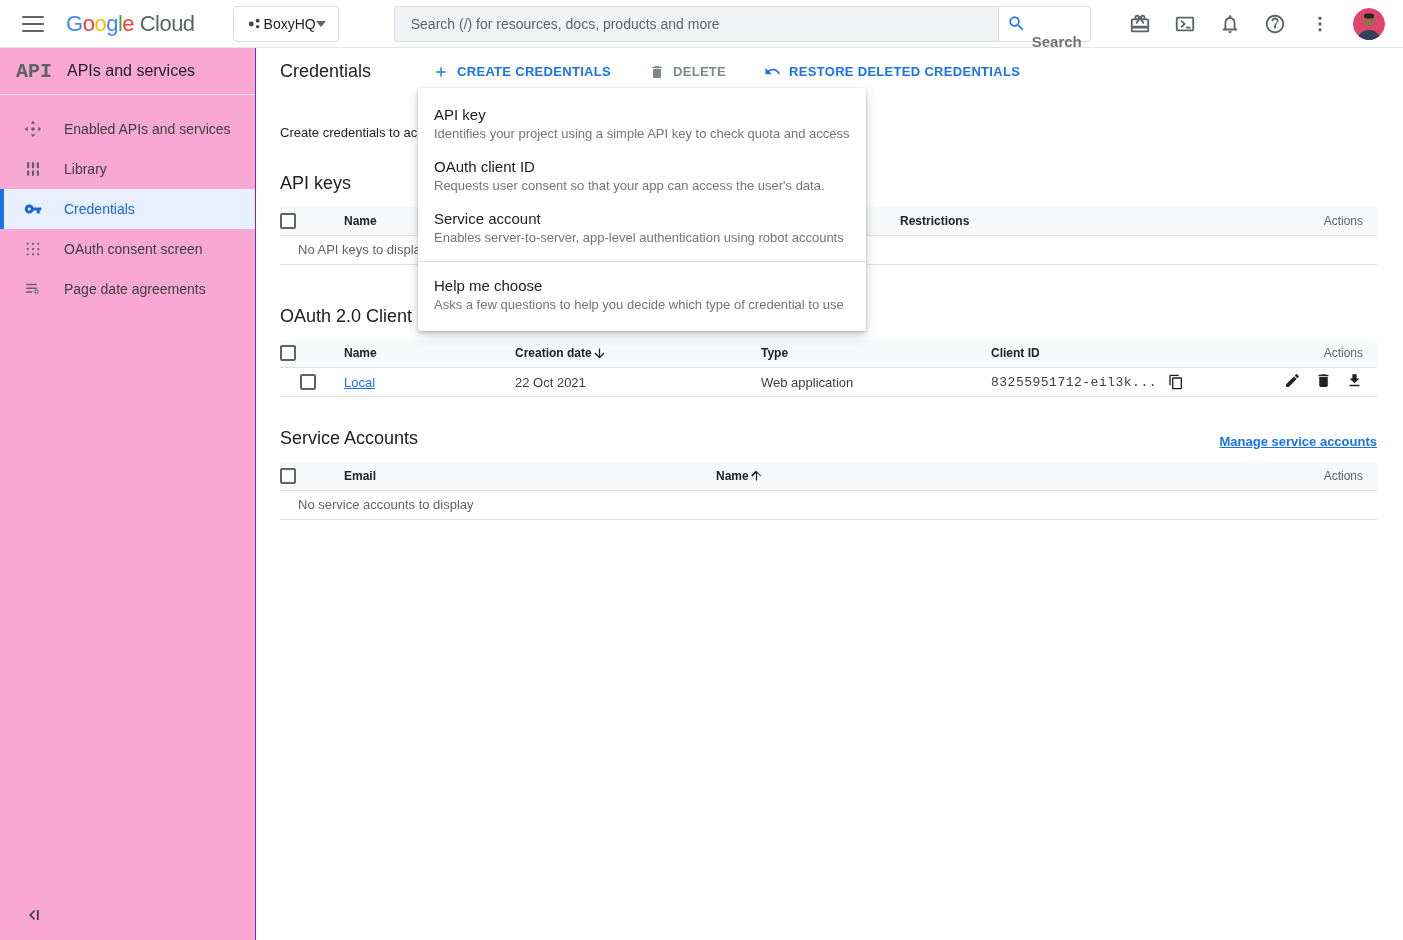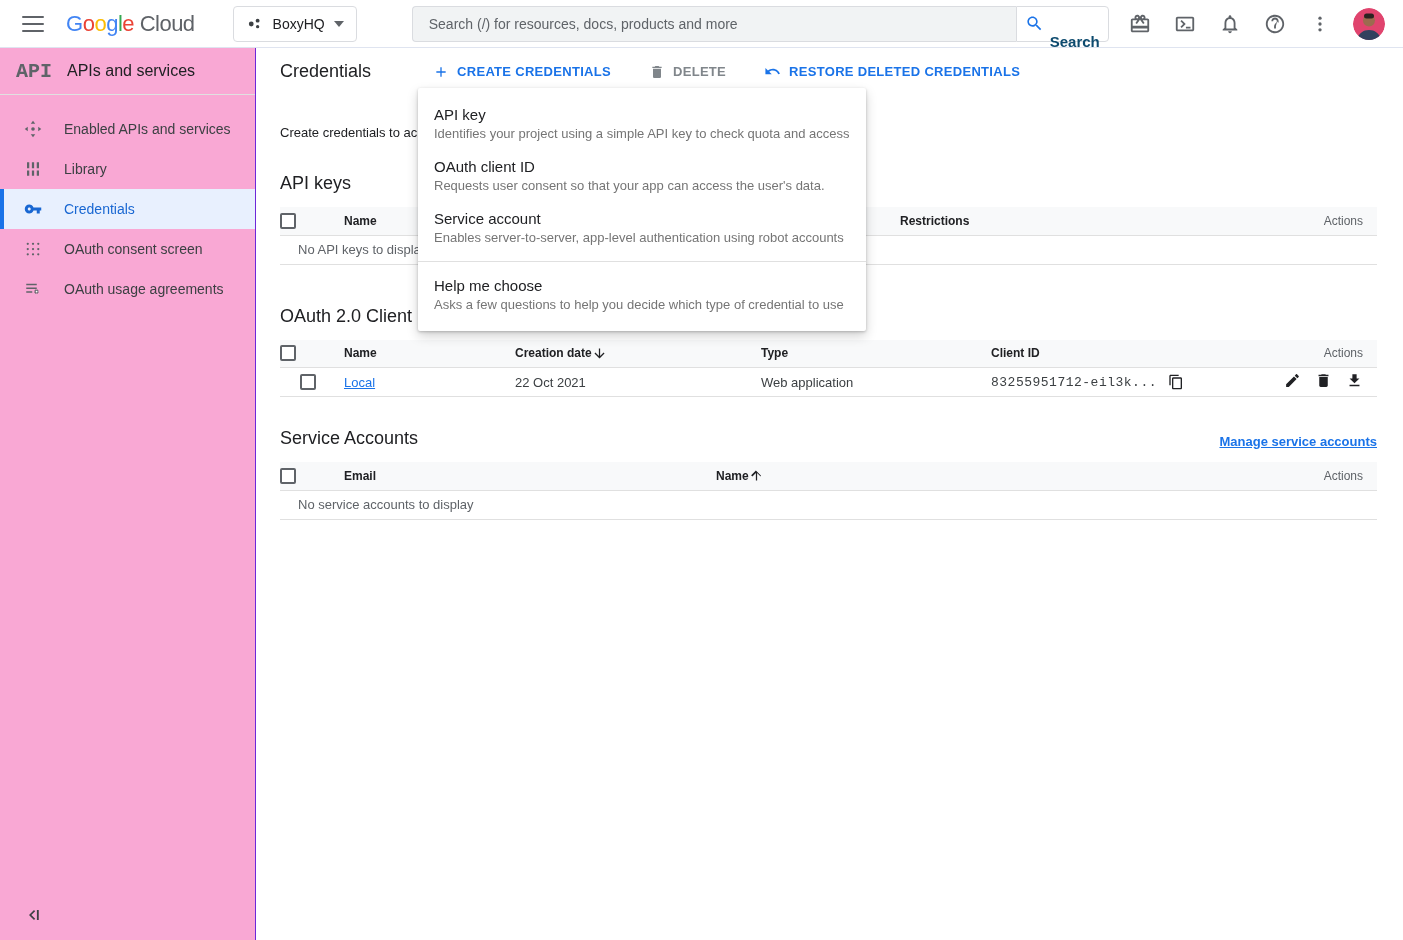--- a/index.html
+++ b/index.html
@@ -6,28 +6,28 @@
   html,body { width:1403px; height:940px; overflow:hidden; background:#fff;
               font-family:"Liberation Sans", sans-serif; color:#202124; }
   .app { position:relative; width:1403px; height:940px; }
 
   
   .topbar { height:48px; display:flex; align-items:center; border-bottom:1px solid #dfe4f0; background:#fff; }
   .hamburger { margin-left:22px; width:22px; height:16px; display:flex; flex-direction:column; justify-content:space-between; cursor:pointer; }
   .hamburger span { display:block; height:2px; background:#5f6368; border-radius:1px; }
   .logo { margin-left:22px; font-size:22px; letter-spacing:-0.5px; white-space:nowrap; }
   .logo .cloud { color:#5f6368; }
-  .proj-btn { margin-left:38px; height:36px; border:1px solid #dadce0; border-radius:4px; display:flex; align-items:center; padding:0 12px; gap:9px; background:#fff; cursor:pointer; }
+  .proj-btn { margin-left:38px; height:36px; border:1px solid #dadce0; border-radius:4px; display:flex; align-items:center; padding:0 12px; background:#fff; cursor:pointer; }
   .proj-name { font-size:14px; color:#202124; }
   .caret-down { width:0; height:0; border-left:5px solid transparent; border-right:5px solid transparent; border-top:6px solid #5f6368; }
   .searchwrap { margin-left:45px; display:flex; height:36px;padding-left:10px; }
   .search-input { width:604px; height:36px; background:#f1f3f4; border:1px solid #dadce0; border-right:none; border-radius:4px 0 0 4px; padding:0 16px; font-size:14px; color:#202124; font-family:"Liberation Sans",sans-serif; }
   .search-input::placeholder { color:#5f6368; }
   .search-btn { height:36px; width:93px; background:#fff; border:1px solid #dadce0; border-radius:0 4px 4px 0; display:flex; align-items:center; justify-content:center; gap:6px; cursor:pointer; }
-  .search-btn span { color:#0c4a6e; font-size:15px; font-weight:bold;margin-top:36px; }
+  .search-btn span { color:#737373; font-size:15px; font-weight:bold;margin-top:36px; }
   .top-icons { margin-left:auto; display:flex; align-items:center; gap:21px; margin-right:18px; }
   .tico { width:24px; height:24px; cursor:pointer; display:flex; align-items:center; justify-content:center; }
   .tico svg { fill:#5f6368; }
   .avatar { width:32px; height:32px; border-radius:50%; overflow:hidden; cursor:pointer; }
 
   
   .body { display:flex; height:892px; }
   .sidebar { width:256px; border-right:1px solid #6d28d9; position:relative; background:#f9a8d4; flex:none; }
   .sb-header { height:47px; border-bottom:1px solid #e0e0e0; display:flex; align-items:center; }
   .sb-logo { margin-left:16px; font-family:"Liberation Mono", monospace; font-weight:bold; font-size:20px; color:#5f6368; letter-spacing:0px; }
@@ -221,21 +221,21 @@
         <div class="sb-item">
           <span class="icon">
             <svg width="18" height="18" viewBox="0 0 24 24">
                 <rect x="3" y="5" width="14" height="2"></rect>
                 <rect x="3" y="10" width="14" height="2"></rect>
                 <rect x="3" y="15" width="8" height="2"></rect>
                 <path d="M18.5 13.5l1.2.7-.7 1.2.7 1.2-1.2.7-.7 1.2-1.2-.7-1.2.7-.7-1.2-1.2-.7.7-1.2-.7-1.2 1.2-.7.7-1.2 1.2.7 1.2-.7z" opacity=".9"></path>
                 <circle cx="16.8" cy="15.4" r="1.2" fill="#fff"></circle>
               </svg>
           </span>
-          <span class="lbl">OAuth usage agreements</span>
+          <span class="lbl">Page date agreements</span>
         </div>
       </div>
       <div class="collapse">
         <svg width="20" height="20" viewBox="0 0 24 24">
             <path d="M13.4 7.4L12 6l-6 6 6 6 1.4-1.4L8.8 12z"></path>
             <rect x="15.5" y="6" width="2.2" height="12"></rect>
           </svg>
       </div>
     </nav>
 

